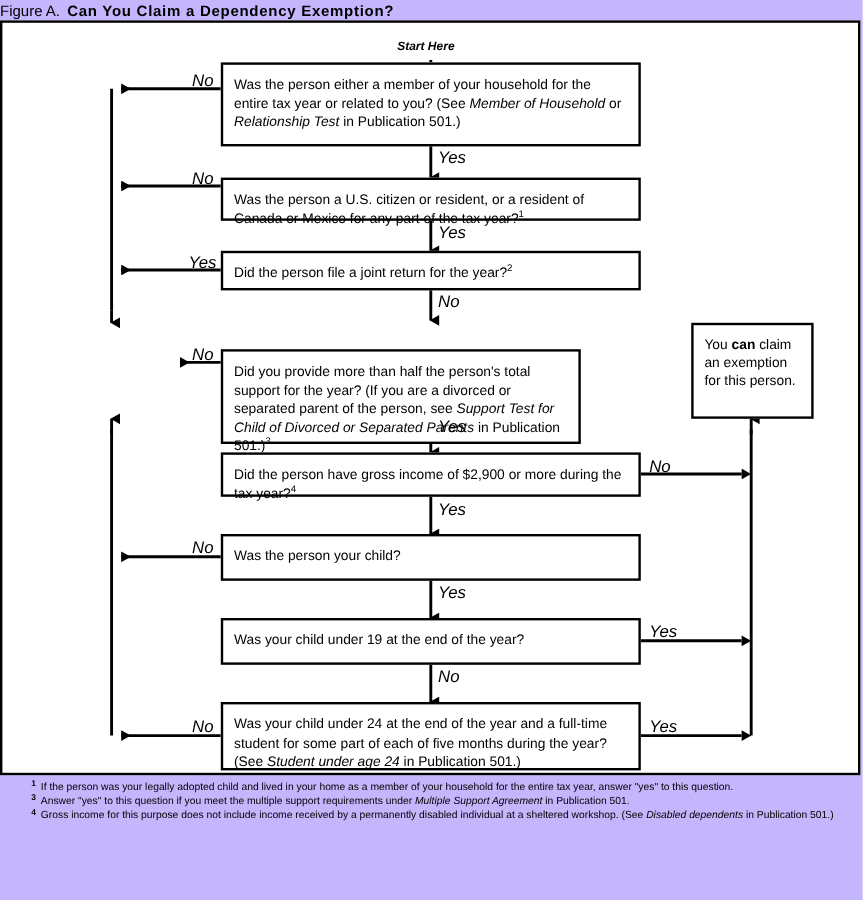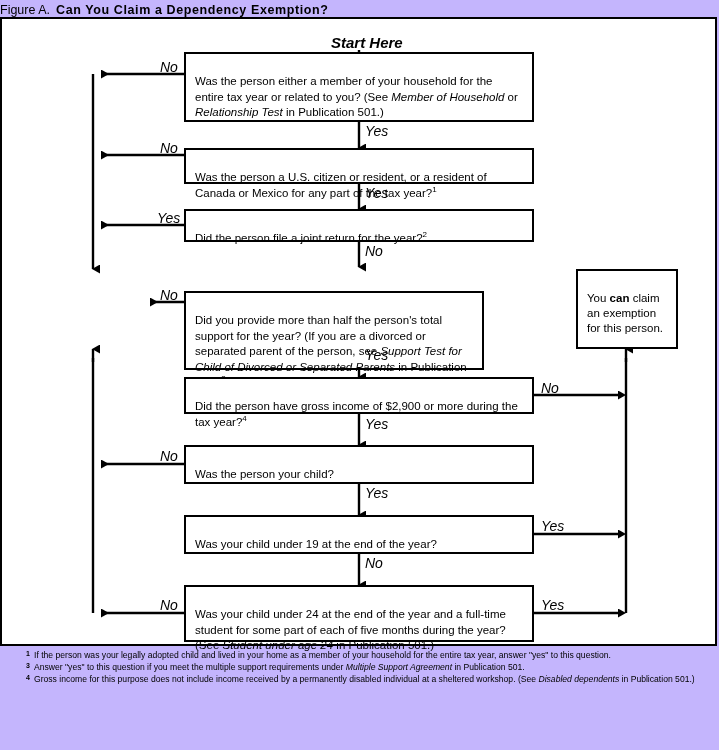--- a/index.html
+++ b/index.html
@@ -56,39 +56,39 @@
   #chart svg{position:absolute;left:0;top:0;}
 
   
   .node{
     position:absolute;
     border:2px solid #000;
     box-sizing:border-box;
     background:#fff;
     font-size:11.5px;
     line-height:15.5px;
-    padding:20px 8px 4px 9px;
+    padding:10px 8px 4px 9px;
   }
   .node i{font-style:italic;}
   .node b{font-weight:bold;}
   sup{font-size:8px;vertical-align:super;line-height:0;}
 
   
   .elabel{
     position:absolute;
     font-size:14px;
     font-style:italic;
     line-height:12px;
     white-space:nowrap;
   }
 
   
   #start-here{
     position:absolute;
-    font-size:15px;
+    font-size:10px;
     font-style:italic;
     font-weight:bold;
     white-space:nowrap;
   }
 
   
   #footnotes{
     position:absolute;
     left:0; top:650px;
     width:719px;

